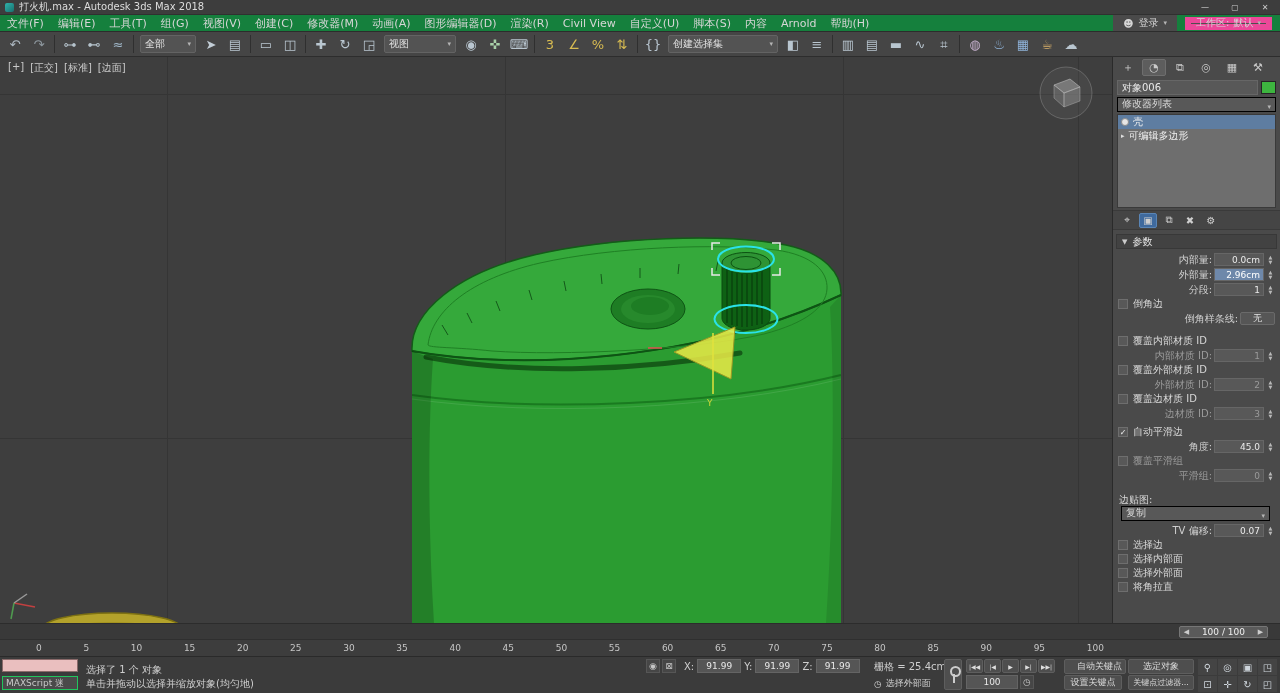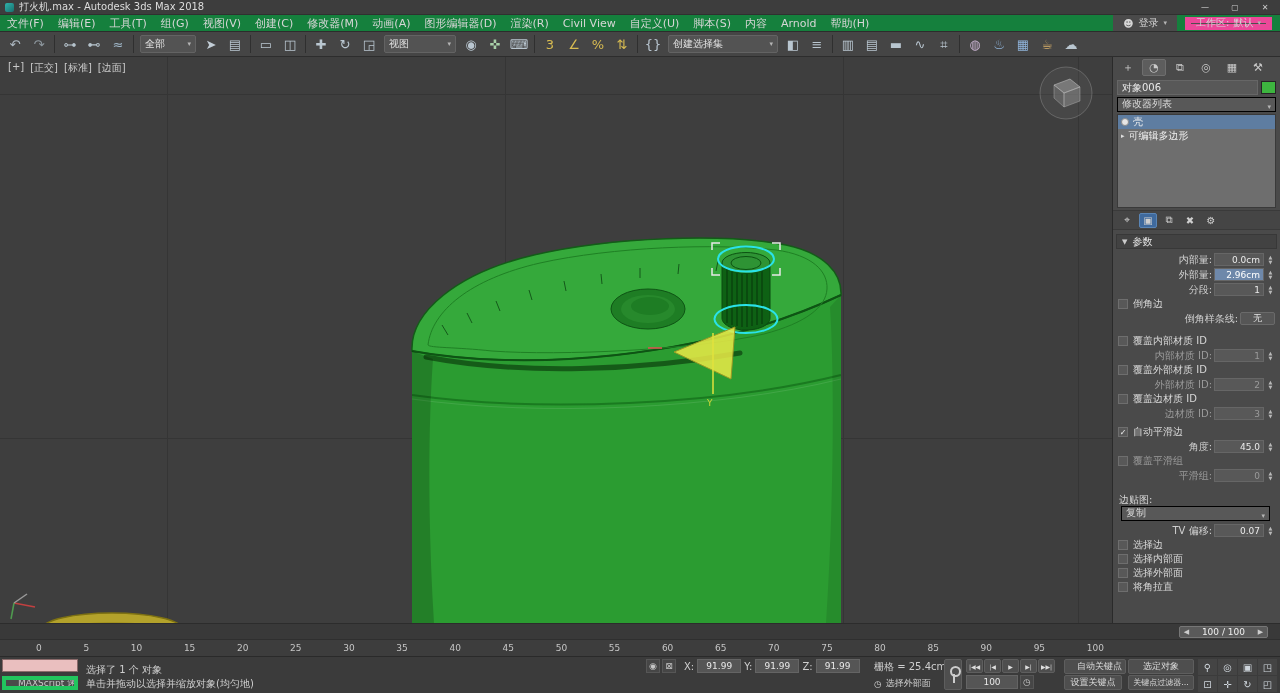--- a/index.html
+++ b/index.html
@@ -86,21 +86,21 @@
   .ts-frame{padding:0 9px;white-space:nowrap;}
 
   
   .trackbar{position:absolute;left:0;top:639px;width:1280px;height:18px;background:#3d3d3d;border-top:1px solid #2f2f2f;border-bottom:1px solid #2a2a2a;}
   .tb-ticks{position:absolute;left:36px;right:176px;top:3px;display:flex;justify-content:space-between;font-size:9px;color:#c6c6c6;}
 
   
   .statusbar{position:absolute;left:0;top:657px;width:1280px;height:36px;background:#3b3b3b;font-size:10px;color:#cfcfcf;}
   .statusbar .abs{position:absolute;}
   .ms-pink{left:2px;top:2px;width:76px;height:13px;background:var(--maxscript-pink);border:1px solid #8a6a6a;}
-  .ms-label{left:2px;top:19px;width:76px;height:14px;background:#4a4a4a;border:4px solid #22c55e;color:#c8c8c8;display:flex;align-items:center;padding:0 12px;font-size:9px;white-space:nowrap;overflow:hidden;}
+  .ms-label{left:2px;top:19px;width:76px;height:14px;background:#4a4a4a;border:1px solid #22c55e;color:#c8c8c8;display:flex;align-items:center;padding:0 3px;font-size:9px;white-space:nowrap;overflow:hidden;}
   .minibtn{width:14px;height:14px;background:#464646;border:1px solid #565656;display:flex;align-items:center;justify-content:center;font-size:9px;color:#c5c5c5;}
   .coord-field{width:44px;height:14px;background:#555;border:1px solid #646464;display:flex;align-items:center;justify-content:center;font-size:9px;color:#e8e8e8;}
   .pb-btn{width:17px;height:14px;background:#4e4e4e;border:1px solid #5e5e5e;border-radius:2px;font-size:6px;display:flex;align-items:center;justify-content:center;color:#ddd;white-space:nowrap;}
   .skbtn{height:15px;background:#4e4e4e;border:1px solid #5e5e5e;border-radius:2px;display:flex;align-items:center;justify-content:center;font-size:9px;color:#ddd;overflow:hidden;white-space:nowrap;}
   .nav-grid{position:absolute;left:1198px;top:2px;display:grid;grid-template-columns:repeat(4,19px);grid-auto-rows:16px;gap:1px;}
   .nav-btn{display:flex;align-items:center;justify-content:center;font-size:10px;color:#cfd6dd;background:#444;}
   .key-shape{position:relative;width:9px;height:18px;}
   .key-shape::before{content:"";position:absolute;left:1px;top:0;width:7px;height:7px;border:2px solid #ccc;border-radius:50%;}
   .key-shape::after{content:"";position:absolute;left:4px;top:8px;width:2px;height:9px;background:#ccc;}
 </style>

